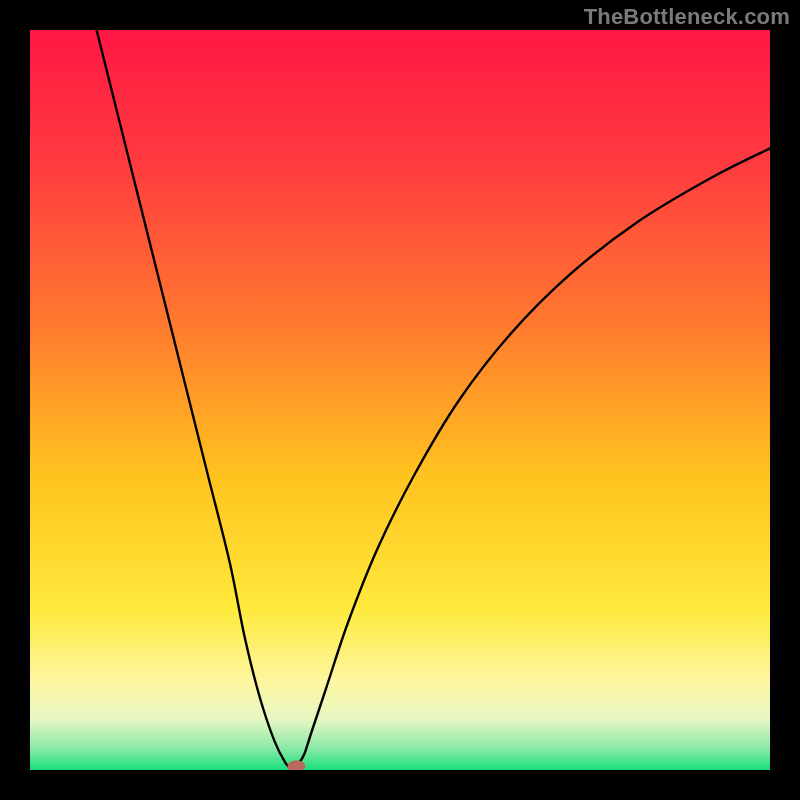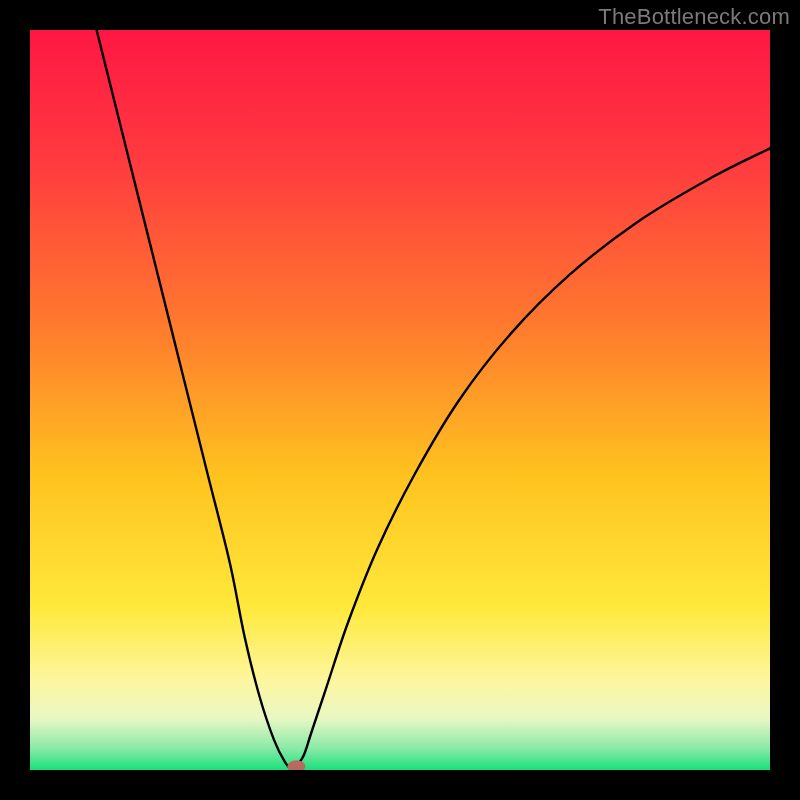--- a/index.html
+++ b/index.html
@@ -22,21 +22,21 @@
     left: 30px;
     top: 30px;
     width: 740px;
     height: 740px;
   }
   .watermark {
     position: absolute;
     top: 4px;
     right: 10px;
     font-size: 22px;
-    font-weight: 400;
+    font-weight: 700;
     color: #7a7a7a;
     letter-spacing: 0.2px;
   }
   svg { display: block; }
 </style>
 </head>
 <body>
 
 <div class="frame">
   <div class="watermark">TheBottleneck.com</div>

